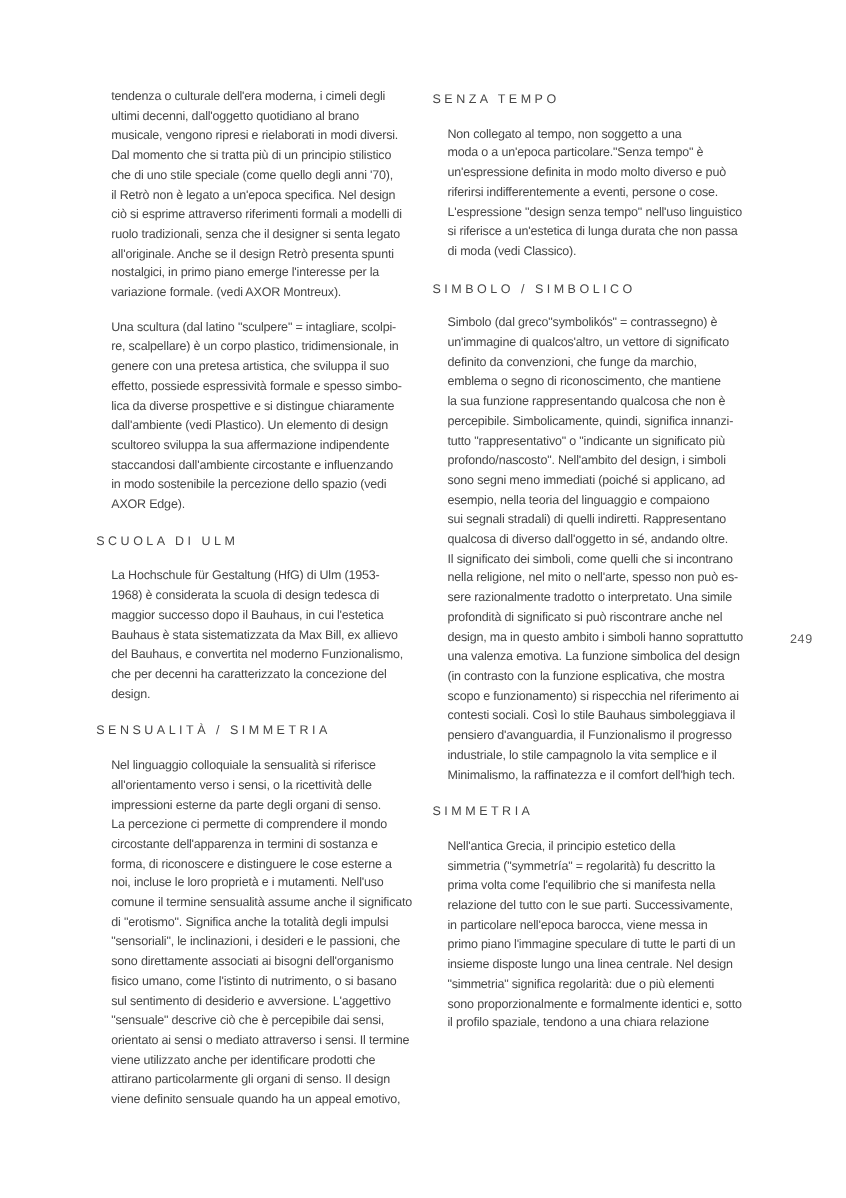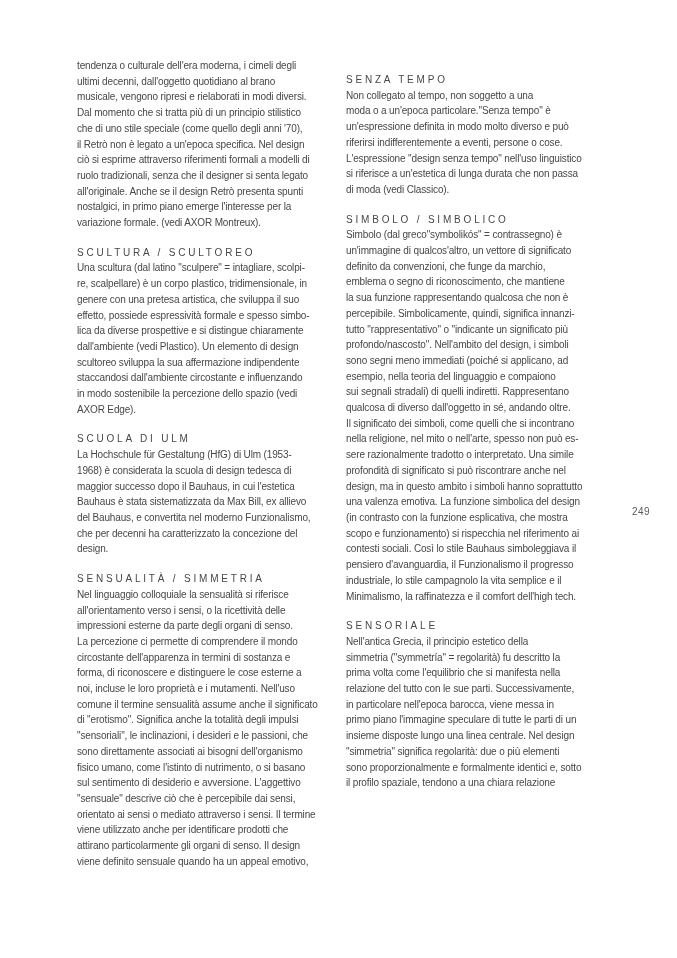--- a/index.html
+++ b/index.html
@@ -21,21 +21,21 @@
     top: 58px;
     width: 270px;
     font-size: 10px;
     line-height: 15.7px;
     letter-spacing: -0.15px;
     font-weight: 400;
   }
   .col-left  { left: 77px; }
   .col-right { left: 346px; }
   p.block {
-    margin: 0;
+    margin: 12px;
     white-space: pre;
   }
   h2.heading {
     margin: 14px 0 0 0;
     font-size: 10px;
     font-weight: 400;
     letter-spacing: 2.8px;
     line-height: 15.7px;
     color: #474747;
     white-space: pre;
@@ -60,21 +60,20 @@
 ultimi decenni, dall'oggetto quotidiano al brano
 musicale, vengono ripresi e rielaborati in modi diversi.
 Dal momento che si tratta più di un principio stilistico
 che di uno stile speciale (come quello degli anni '70),
 il Retrò non è legato a un'epoca specifica. Nel design
 ciò si esprime attraverso riferimenti formali a modelli di
 ruolo tradizionali, senza che il designer si senta legato
 all'originale. Anche se il design Retrò presenta spunti
 nostalgici, in primo piano emerge l'interesse per la
 variazione formale. (vedi AXOR Montreux).</p>
-    <h2 class="heading">SCULTURA / SCULTOREO</h2>
     <p class="block">Una scultura (dal latino "sculpere" = intagliare, scolpi-
 re, scalpellare) è un corpo plastico, tridimensionale, in
 genere con una pretesa artistica, che sviluppa il suo
 effetto, possiede espressività formale e spesso simbo-
 lica da diverse prospettive e si distingue chiaramente
 dall'ambiente (vedi Plastico). Un elemento di design
 scultoreo sviluppa la sua affermazione indipendente
 staccandosi dall'ambiente circostante e influenzando
 in modo sostenibile la percezione dello spazio (vedi
 AXOR Edge).</p>
@@ -134,21 +133,21 @@
 sere razionalmente tradotto o interpretato. Una simile
 profondità di significato si può riscontrare anche nel
 design, ma in questo ambito i simboli hanno soprattutto
 una valenza emotiva. La funzione simbolica del design
 (in contrasto con la funzione esplicativa, che mostra
 scopo e funzionamento) si rispecchia nel riferimento ai
 contesti sociali. Così lo stile Bauhaus simboleggiava il
 pensiero d'avanguardia, il Funzionalismo il progresso
 industriale, lo stile campagnolo la vita semplice e il
 Minimalismo, la raffinatezza e il comfort dell'high tech.</p>
-    <h2 class="heading">SENSORIALE</h2>
+    <h2 class="heading">SIMMETRIA</h2>
     <p class="block">Nell'antica Grecia, il principio estetico della
 simmetria ("symmetría" = regolarità) fu descritto la
 prima volta come l'equilibrio che si manifesta nella
 relazione del tutto con le sue parti. Successivamente,
 in particolare nell'epoca barocca, viene messa in
 primo piano l'immagine speculare di tutte le parti di un
 insieme disposte lungo una linea centrale. Nel design
 "simmetria" significa regolarità: due o più elementi
 sono proporzionalmente e formalmente identici e, sotto
 il profilo spaziale, tendono a una chiara relazione</p>

